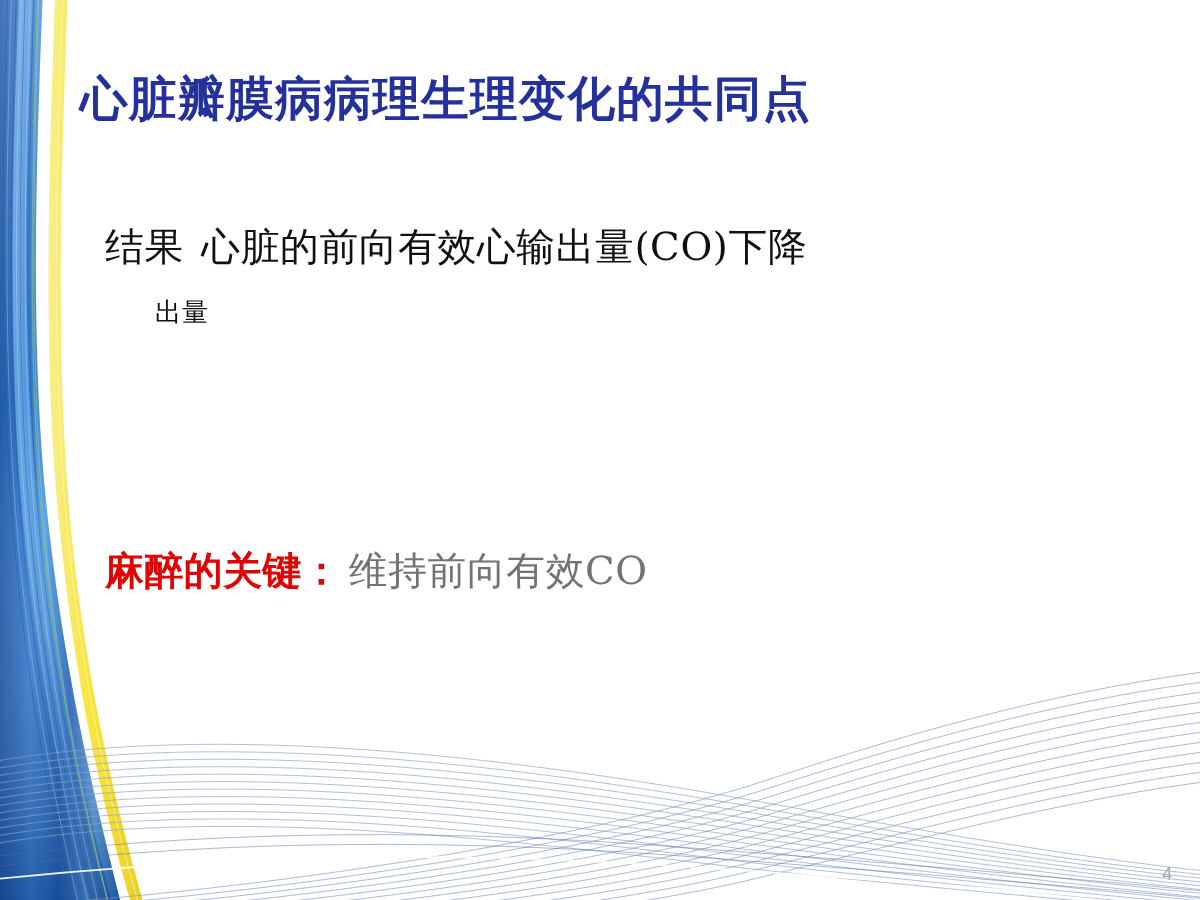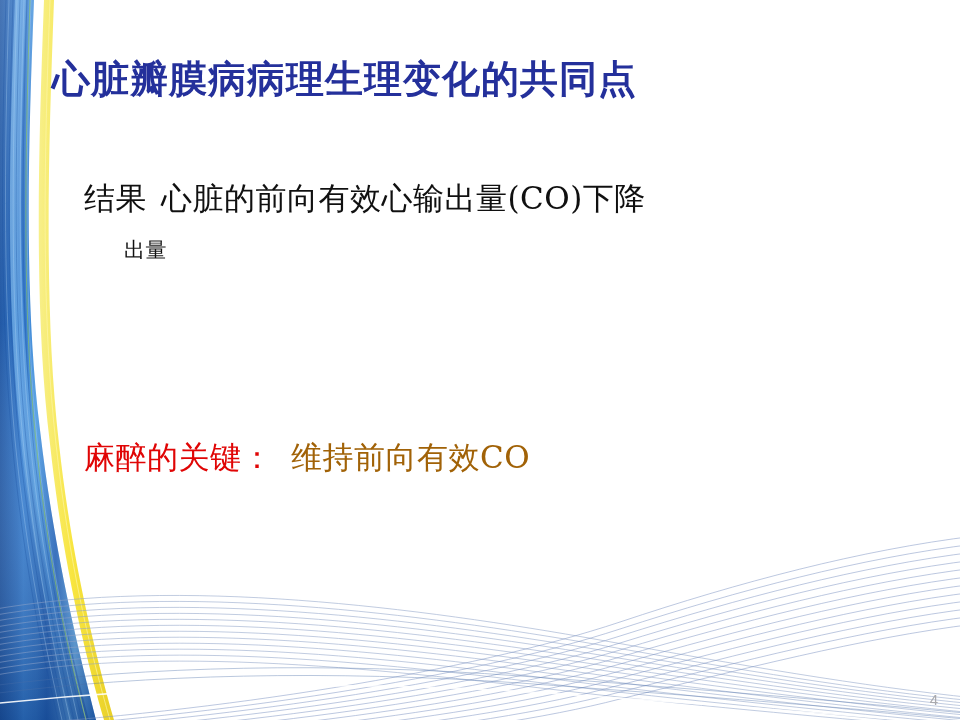--- a/index.html
+++ b/index.html
@@ -30,21 +30,21 @@
     left: 0;
     bottom: 0;
     width: 960px;
     height: 230px;
     pointer-events: none;
   }
 
   
   .title {
     position: absolute;
-    left: 52px;
+    left: 64px;
     top: 57px;
     width: 860px;
     font-size: 38px;
     line-height: 1.15;
     font-weight: bold;
     color: #24309b;
     letter-spacing: 1px;
     white-space: nowrap;
   }
 
@@ -78,25 +78,25 @@
     position: absolute;
     left: 84px;
     top: 434px;
     font-size: 31px;
     line-height: 46px;
     letter-spacing: 0.5px;
     white-space: nowrap;
   }
   .key-label {
     color: #e00505;
-    font-weight: normal;
+    font-weight: bold;
   }
   .key-value {
-    color: #a16207;
-    margin-left: 18px;
+    color: #737373;
+    margin-left: 6px;
   }
 
   
   .page-num {
     position: absolute;
     right: 22px;
     bottom: 12px;
     font-size: 15px;
     color: #a9a9ad;
     font-family: "Liberation Sans", sans-serif;

